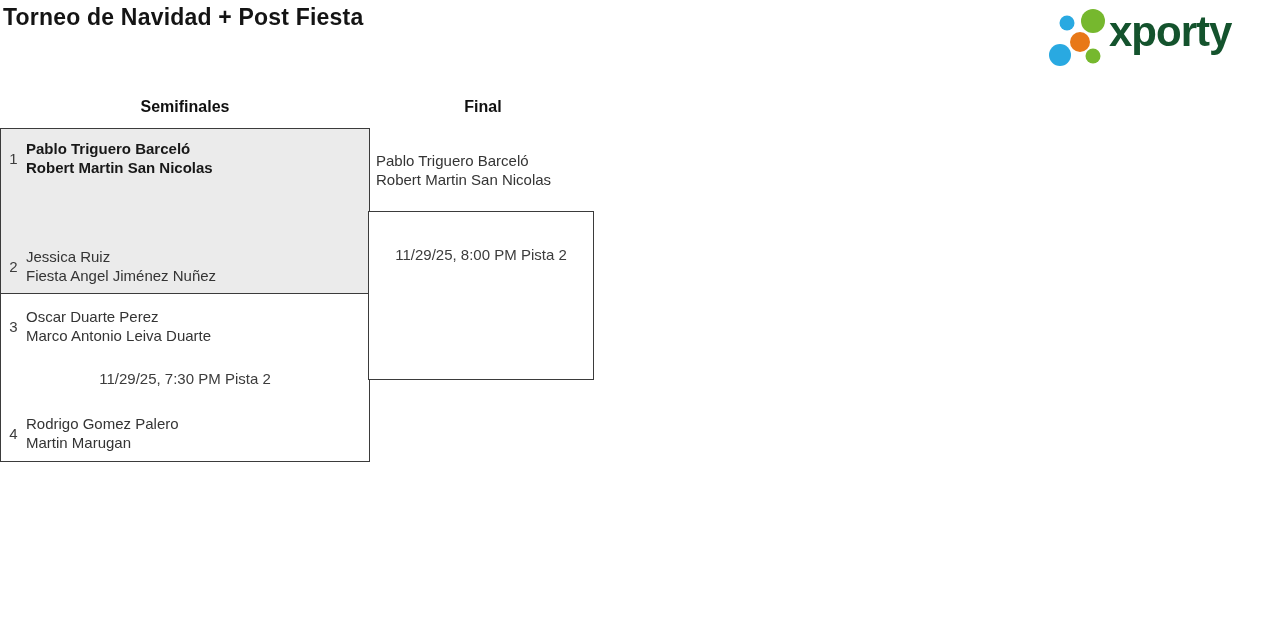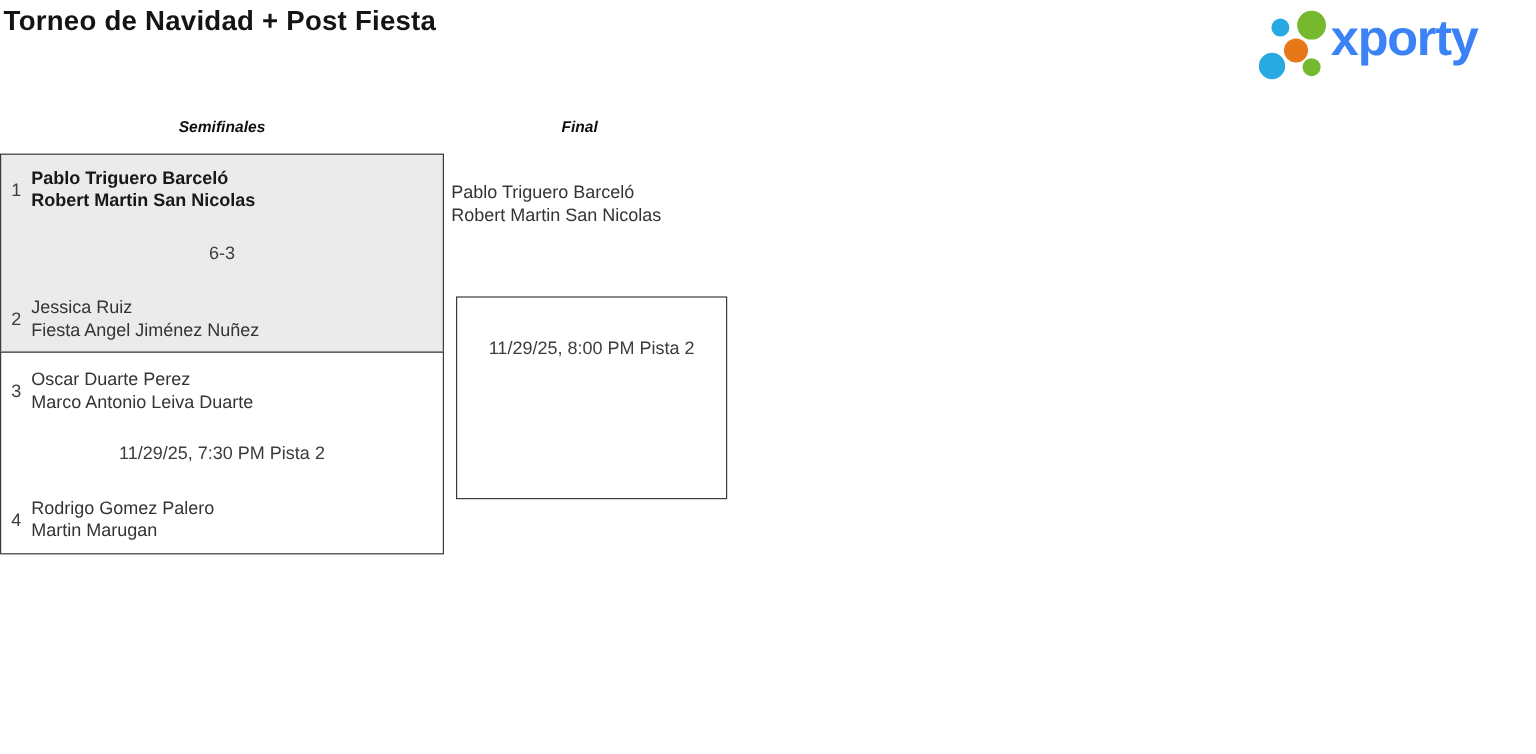--- a/index.html
+++ b/index.html
@@ -12,40 +12,40 @@
   .page-title{
     position:absolute;left:3px;top:1px;
     font-size:23px;font-weight:700;line-height:33px;color:#141414;
     letter-spacing:.2px;white-space:nowrap;
   }
   .logo{position:absolute;left:1045px;top:0;width:235px;height:70px;cursor:pointer;}
   .logo svg{position:absolute;left:0;top:2px;}
   .wordmark{
     position:absolute;left:64px;top:11px;
     font-size:42px;line-height:42px;font-weight:700;
-    color:#3b82f6;letter-spacing:-1px;white-space:nowrap;
+    color:#14532d;letter-spacing:-1px;white-space:nowrap;
   }
 
   
   .round-header{
     position:absolute;top:98px;height:20px;
-    font-size:13px;font-weight:600;color:#101010;text-align:center;font-style:italic;
+    font-size:16px;font-weight:600;color:#101010;text-align:center;
   }
   .rh-semis{left:0;width:370px;}
   .rh-final{left:370px;width:226px;}
 
   
   .match{
     position:absolute;box-sizing:border-box;
     border:1px solid #3b3b3b;background:#ffffff;
   }
   .match.decided{background:#ebebeb;}
   #sf1{left:0;top:128px;width:370px;height:166px;}
   #sf2{left:0;top:293px;width:370px;height:169px;}
-  #final-box{left:380px;top:211px;width:226px;height:169px;margin-top:36px;}
+  #final-box{left:368px;top:211px;width:226px;height:169px;}
 
   .team{position:absolute;left:0;right:0;display:flex;align-items:center;}
   .team.t-top{top:10px;}
   .team.t-bottom{bottom:8px;}
   #sf2 .team.t-top{top:13px;}
   #sf2 .team.t-bottom{bottom:9px;}
   .seed{flex:none;width:25px;text-align:center;font-size:15px;color:#3d3d3d;}
   .names{font-size:15px;line-height:19px;color:#343434;}
   .team.winner .names{font-weight:700;color:#181818;}
 
@@ -86,21 +86,20 @@
   <div class="round-header rh-final">Final</div>
 
   <div class="match decided" id="sf1">
     <div class="team t-top winner">
       <span class="seed">1</span>
       <span class="names">
         <div>Pablo Triguero Barceló</div>
         <div>Robert Martin San Nicolas</div>
       </span>
     </div>
-    <div class="meta v-center">6-3</div>
     <div class="team t-bottom">
       <span class="seed">2</span>
       <span class="names">
         <div>Jessica Ruiz</div>
         <div>Fiesta Angel Jiménez Nuñez</div>
       </span>
     </div>
   </div>
 
   <div class="match" id="sf2">

